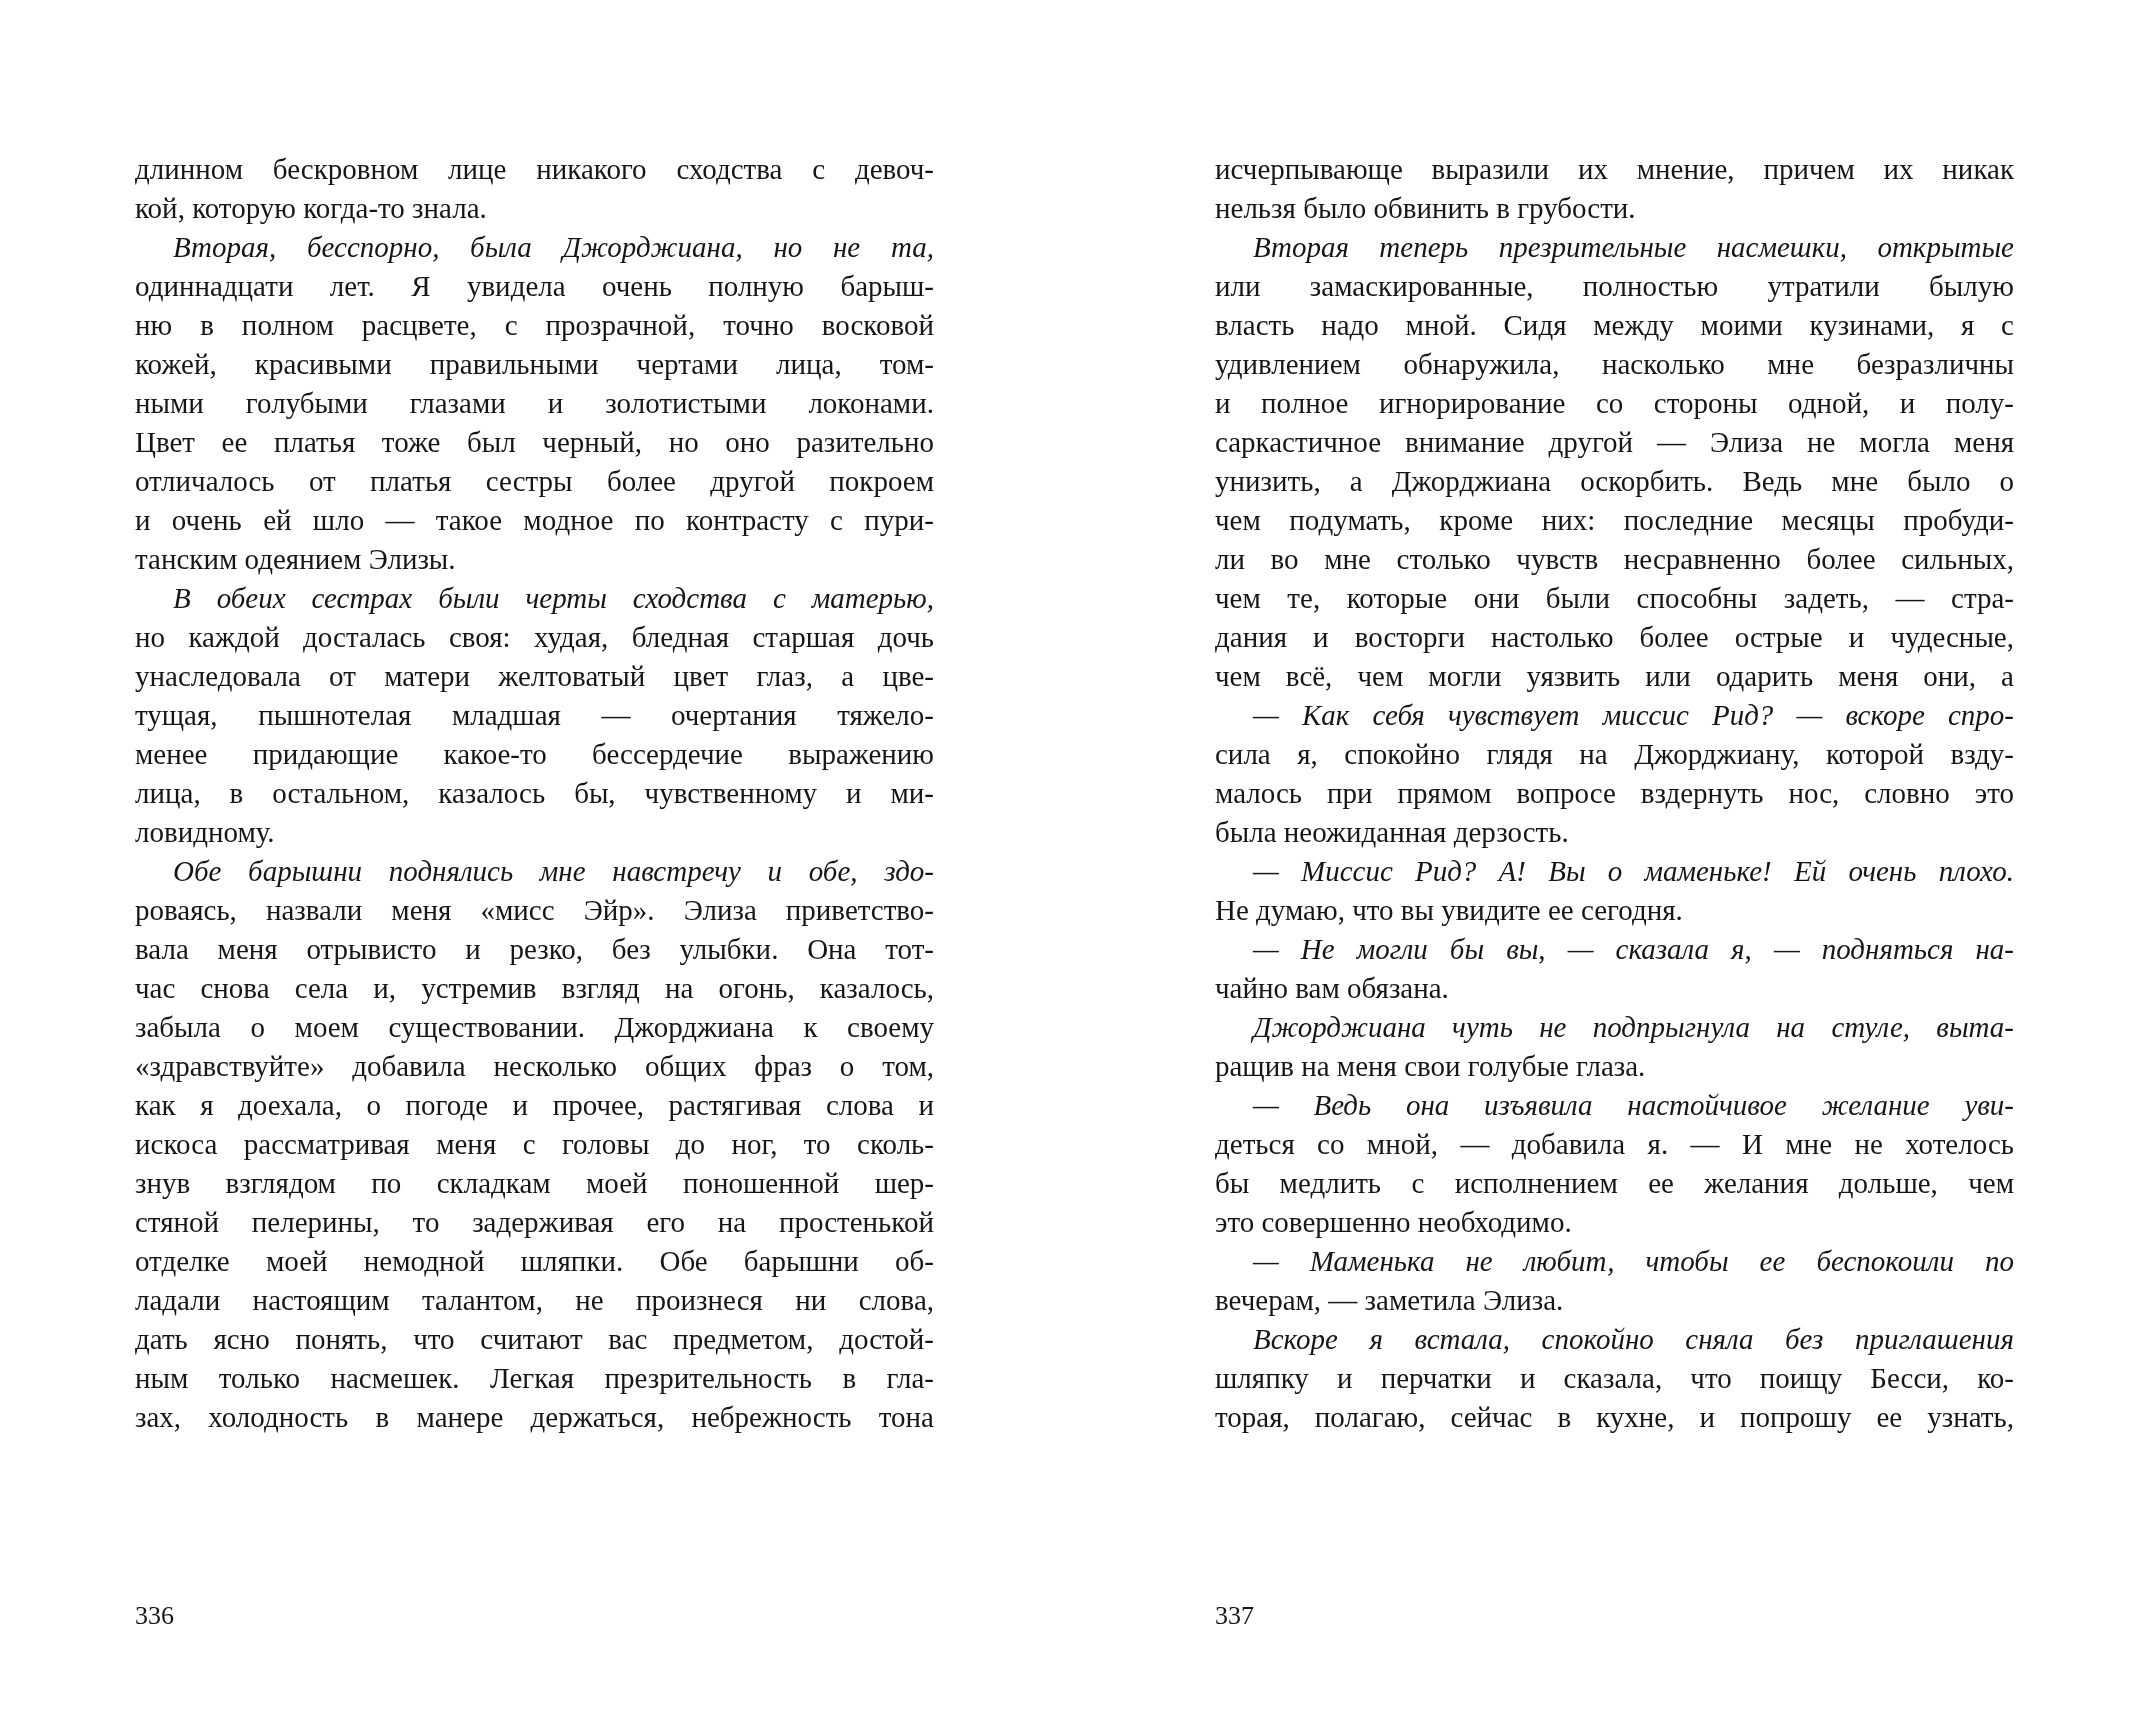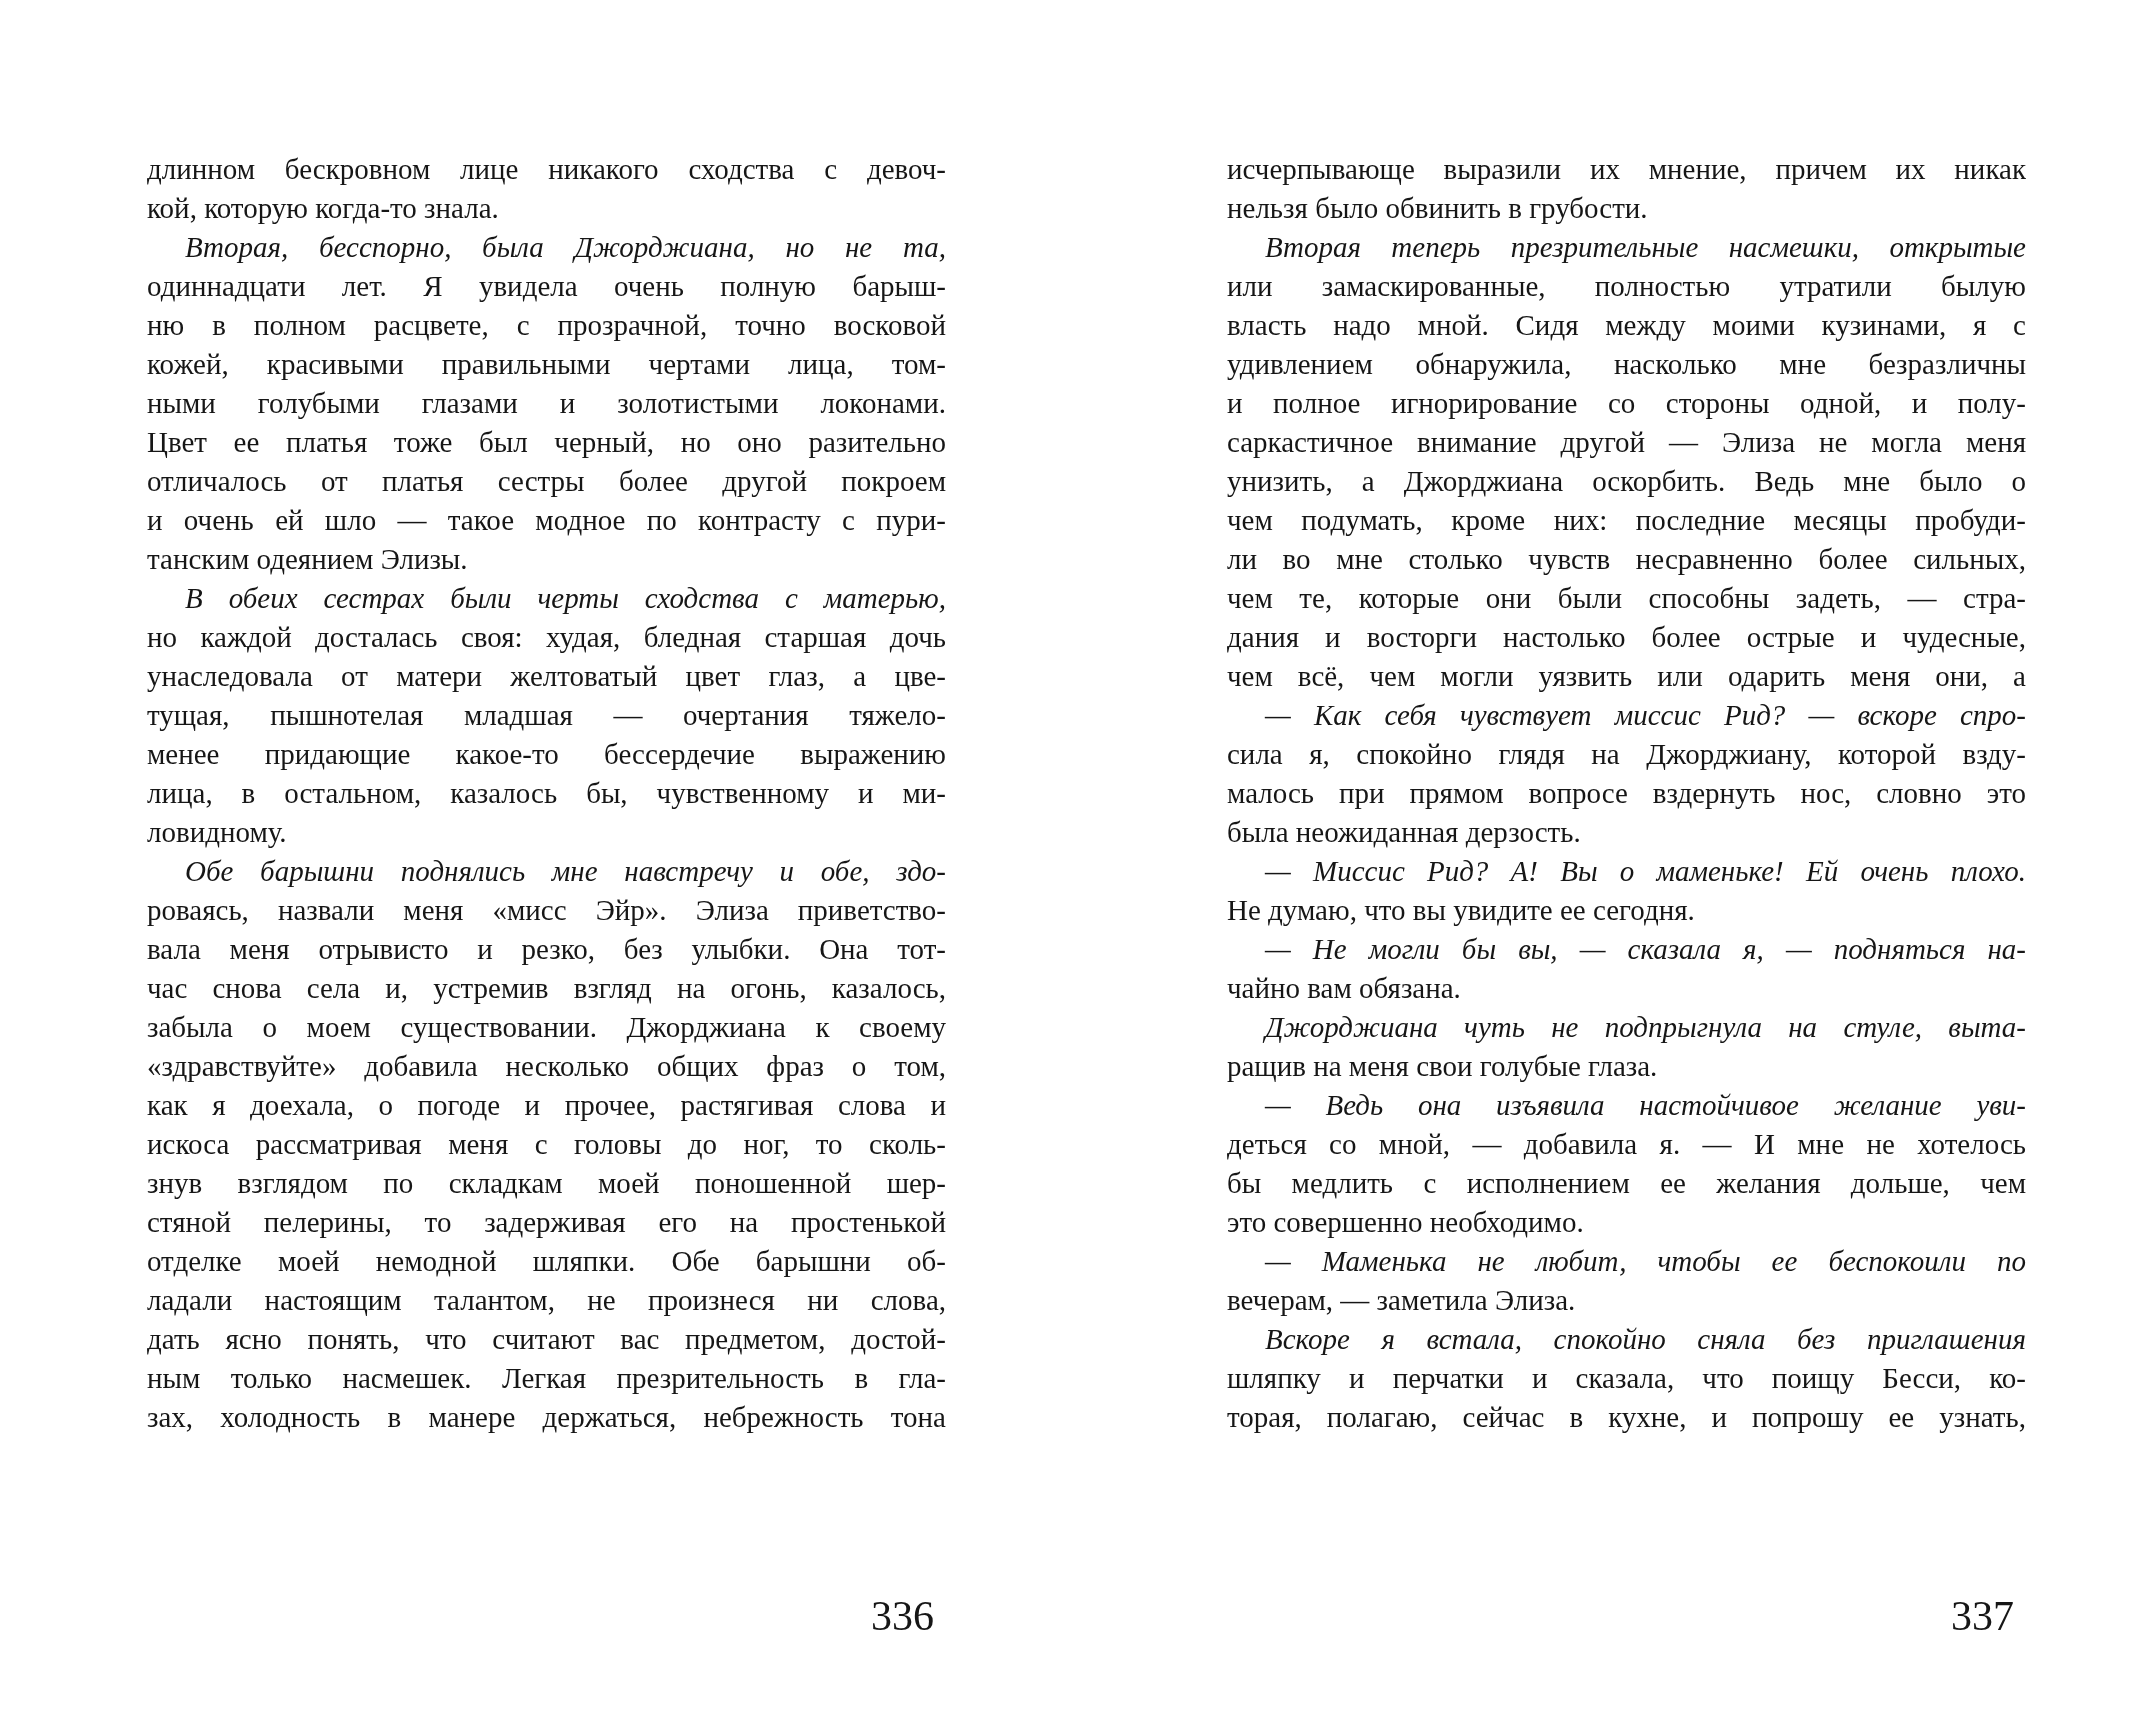--- a/index.html
+++ b/index.html
@@ -19,21 +19,21 @@
   .page-column {
     position: absolute;
     top: 0;
     height: 1720px;
   }
   .page-column.left  { left: 135px;  width: 799px; }
   .page-column.right { left: 1215px; width: 799px; }
   .text-block {
     position: absolute;
     top: 150px;
-    left: 12px;
+    left: 0;
     width: 100%;
   }
   .line {
     height: 39px;
     line-height: 39px;
     font-size: 29px;
     text-align: justify;
     text-justify: inter-word;
     overflow: hidden;
     white-space: normal;
@@ -43,22 +43,22 @@
   }
   .line.indent {
     text-indent: 38px;
     font-style: italic;
   }
   .page-number {
     position: absolute;
     top: 1599px;
     left: 0;
     width: 100%;
-    text-align: right;
-    font-size: 42px;
+    text-align: left;
+    font-size: 26px;
     line-height: 34px;
     color: #161616;
   }
 </style>
 </head>
 <body>
 
 <div class="spread">
 
   <div class="page-column left">

